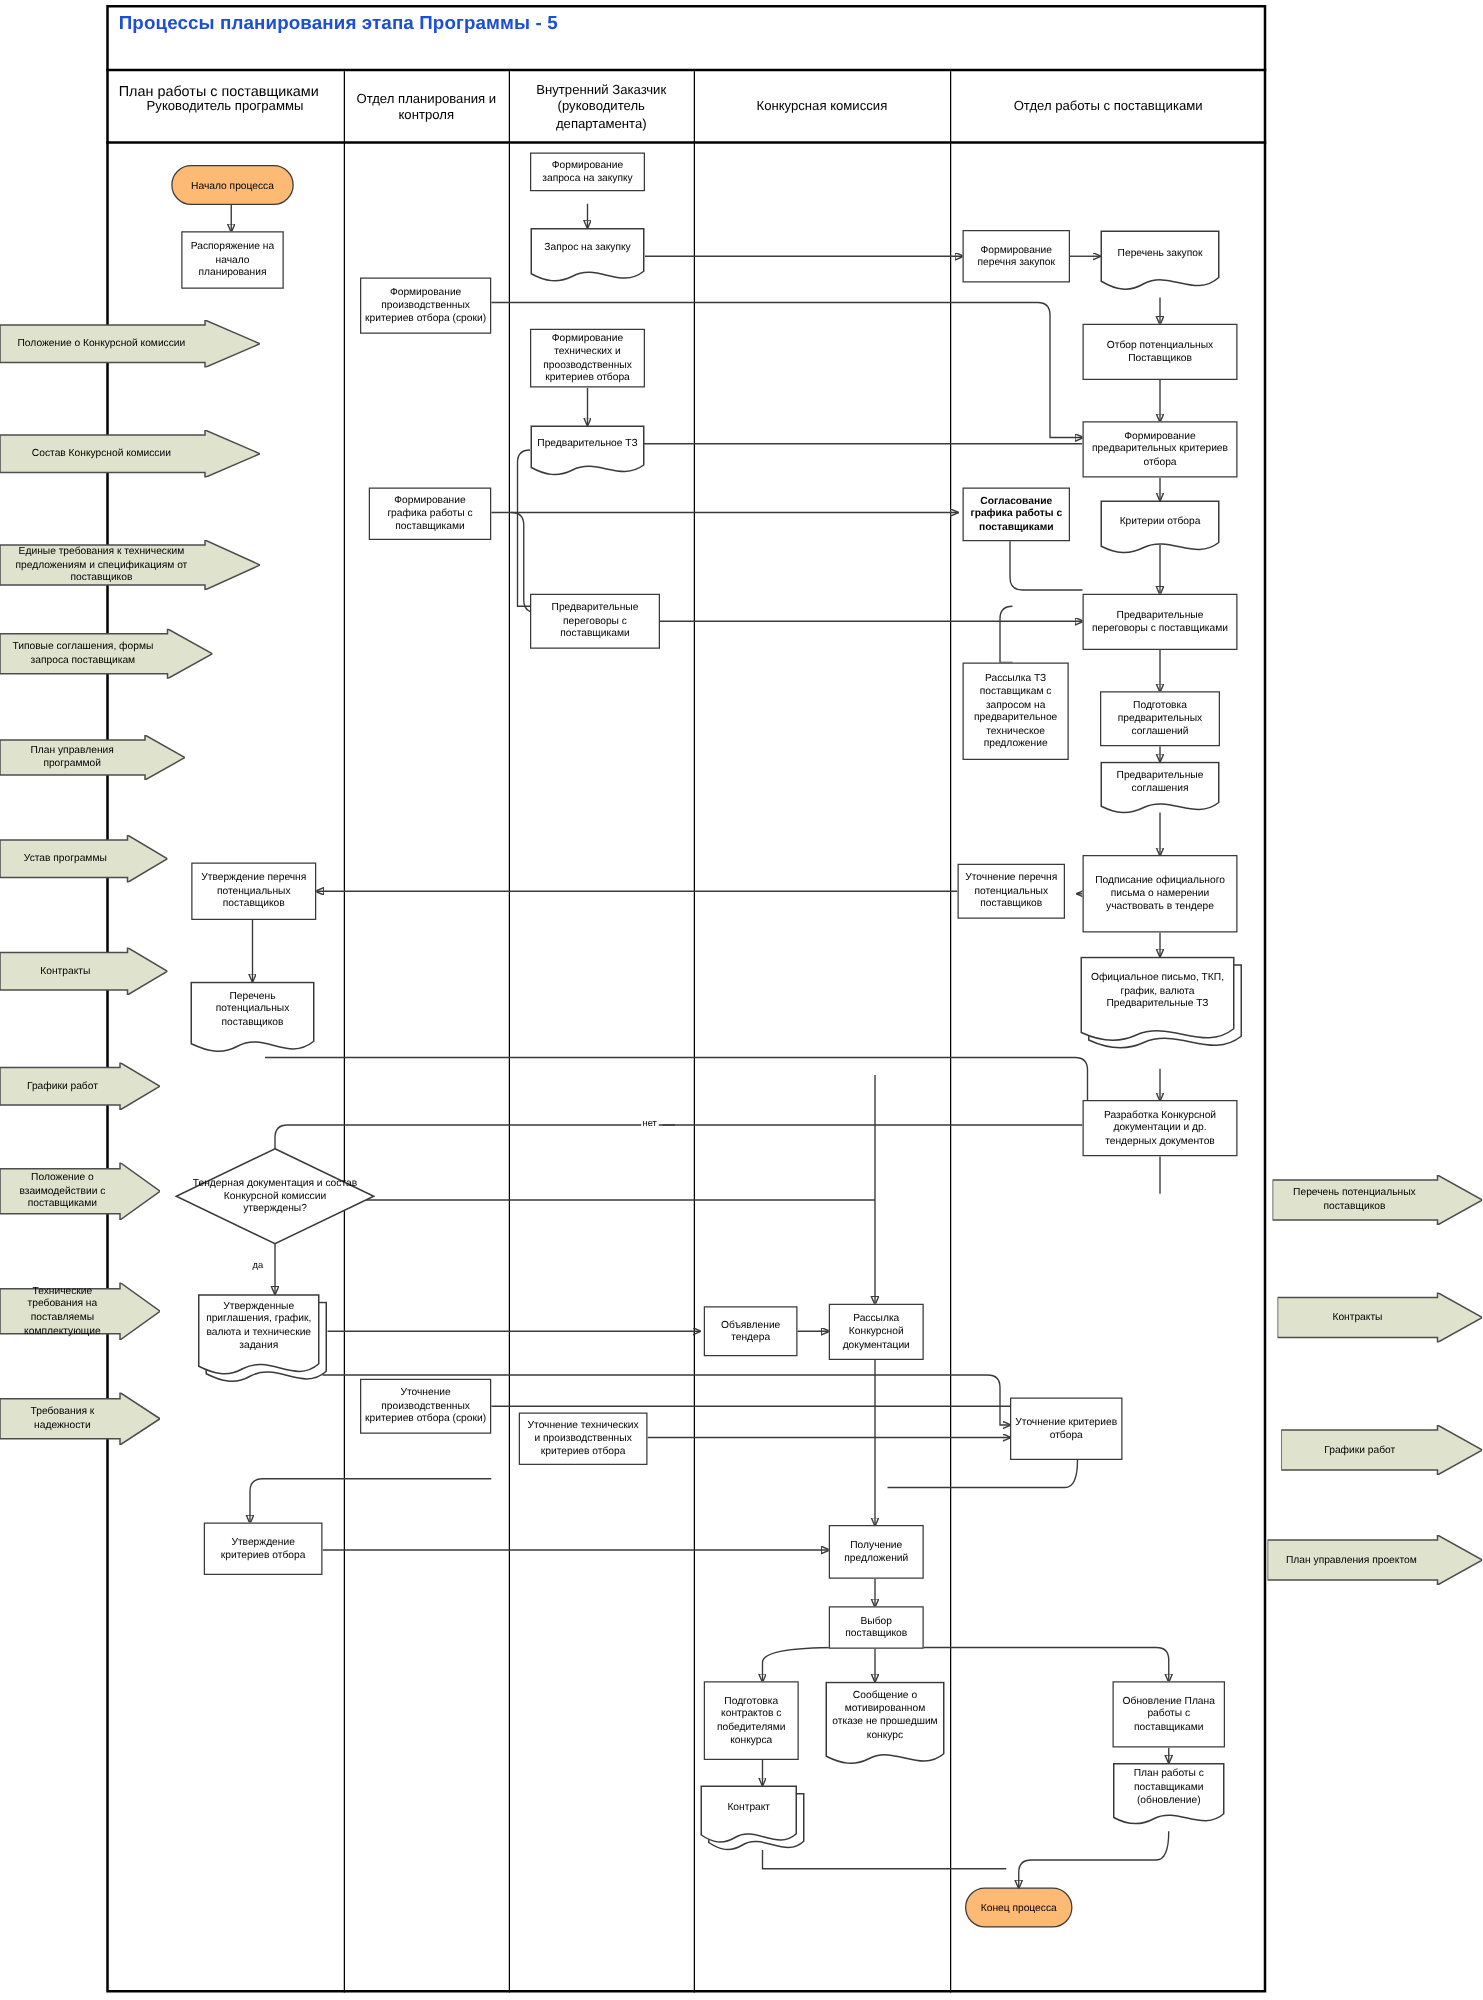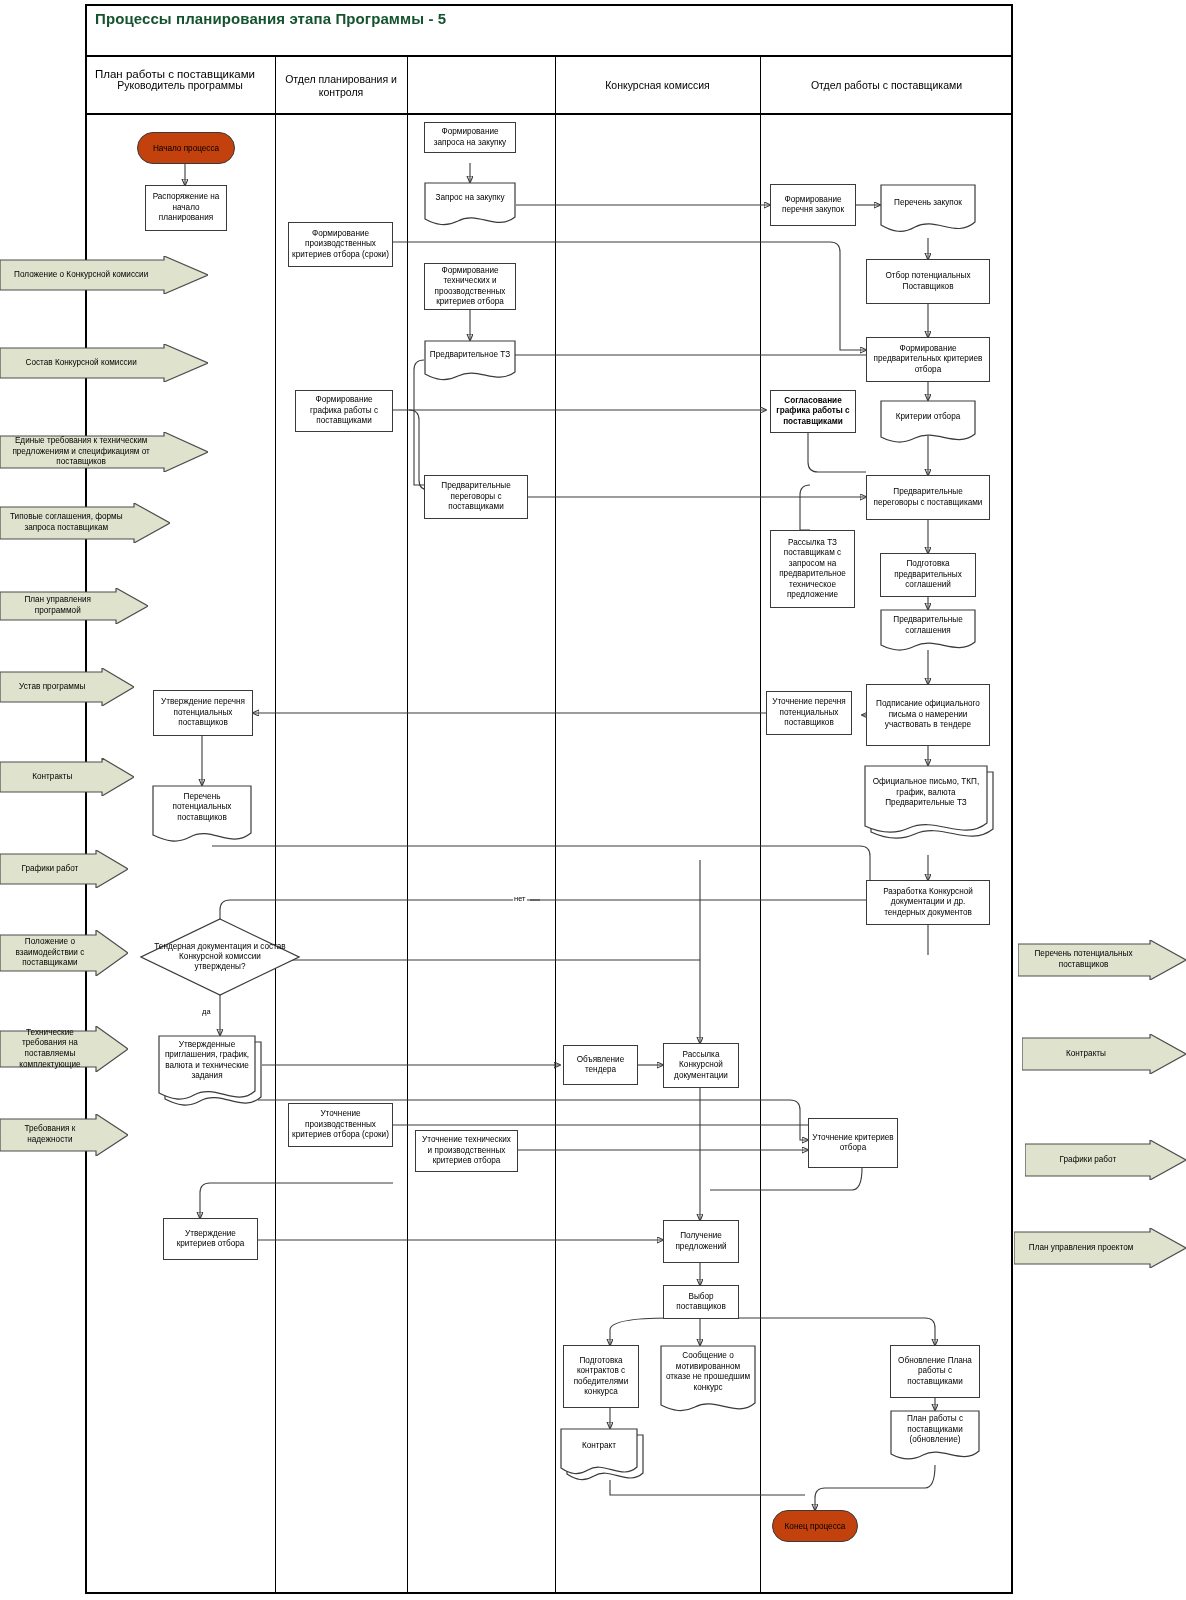--- a/index.html
+++ b/index.html
@@ -26,21 +26,21 @@
   }
   .title-band {
     position: absolute;
     left: 85px; top: 4px;
     width: 928px; height: 53px;
     border-bottom: 2px solid #000;
   }
   .doc-title {
     position: absolute;
     left: 10px; top: 6px;
-    font-size: 15px; font-weight: bold; color: #14532d;
+    font-size: 15px; font-weight: bold; color: #1d4ed8;
     letter-spacing: .1px;
   }
   .doc-sub {
     position: absolute;
     left: 10px; top: 30px;
     font-size: 11.5px; color: #000; margin-top: 34px;
   }
   .header-band {
     position: absolute;
     left: 85px; top: 57px;
@@ -71,21 +71,21 @@
     display: flex; align-items: center; justify-content: center;
     text-align: center;
     font-size: 8.2px; color: #000;
     line-height: 1.28;
     padding: 2px 3px;
     z-index: 5;
   }
   .terminator {
     position: absolute;
     border: 1.2px solid #3a3a3a;
-    background: #c2410c;
+    background: #fdba74;
     border-radius: 999px;
     display: flex; align-items: center; justify-content: center;
     text-align: center;
     font-size: 8.2px; color: #000;
     z-index: 5;
   }
   
   .docshape {
     position: absolute;
     z-index: 5;
@@ -137,20 +137,21 @@
 
   <div class="frame"></div>
   <div class="title-band">
     <div class="doc-title">Процессы планирования этапа Программы - 5</div>
     <div class="doc-sub">План работы с поставщиками</div>
   </div>
   <div class="header-band"></div>
 
   <div class="lane-head" style="left:85px;  width:190px;">Руководитель программы</div>
   <div class="lane-head" style="left:275px; width:132px;">Отдел планирования и контроля</div>
+  <div class="lane-head" style="left:407px; width:148px;">Внутренний Заказчик (руководитель департамента)</div>
   <div class="lane-head" style="left:555px; width:205px;">Конкурсная комиссия</div>
   <div class="lane-head" style="left:760px; width:253px;">Отдел работы с поставщиками</div>
 
   <div class="lane-div" style="left:275px;"></div>
   <div class="lane-div" style="left:407px;"></div>
   <div class="lane-div" style="left:555px;"></div>
   <div class="lane-div" style="left:760px;"></div>
 
   <svg id="wires" viewBox="0 0 1186 1600">
     <defs>

